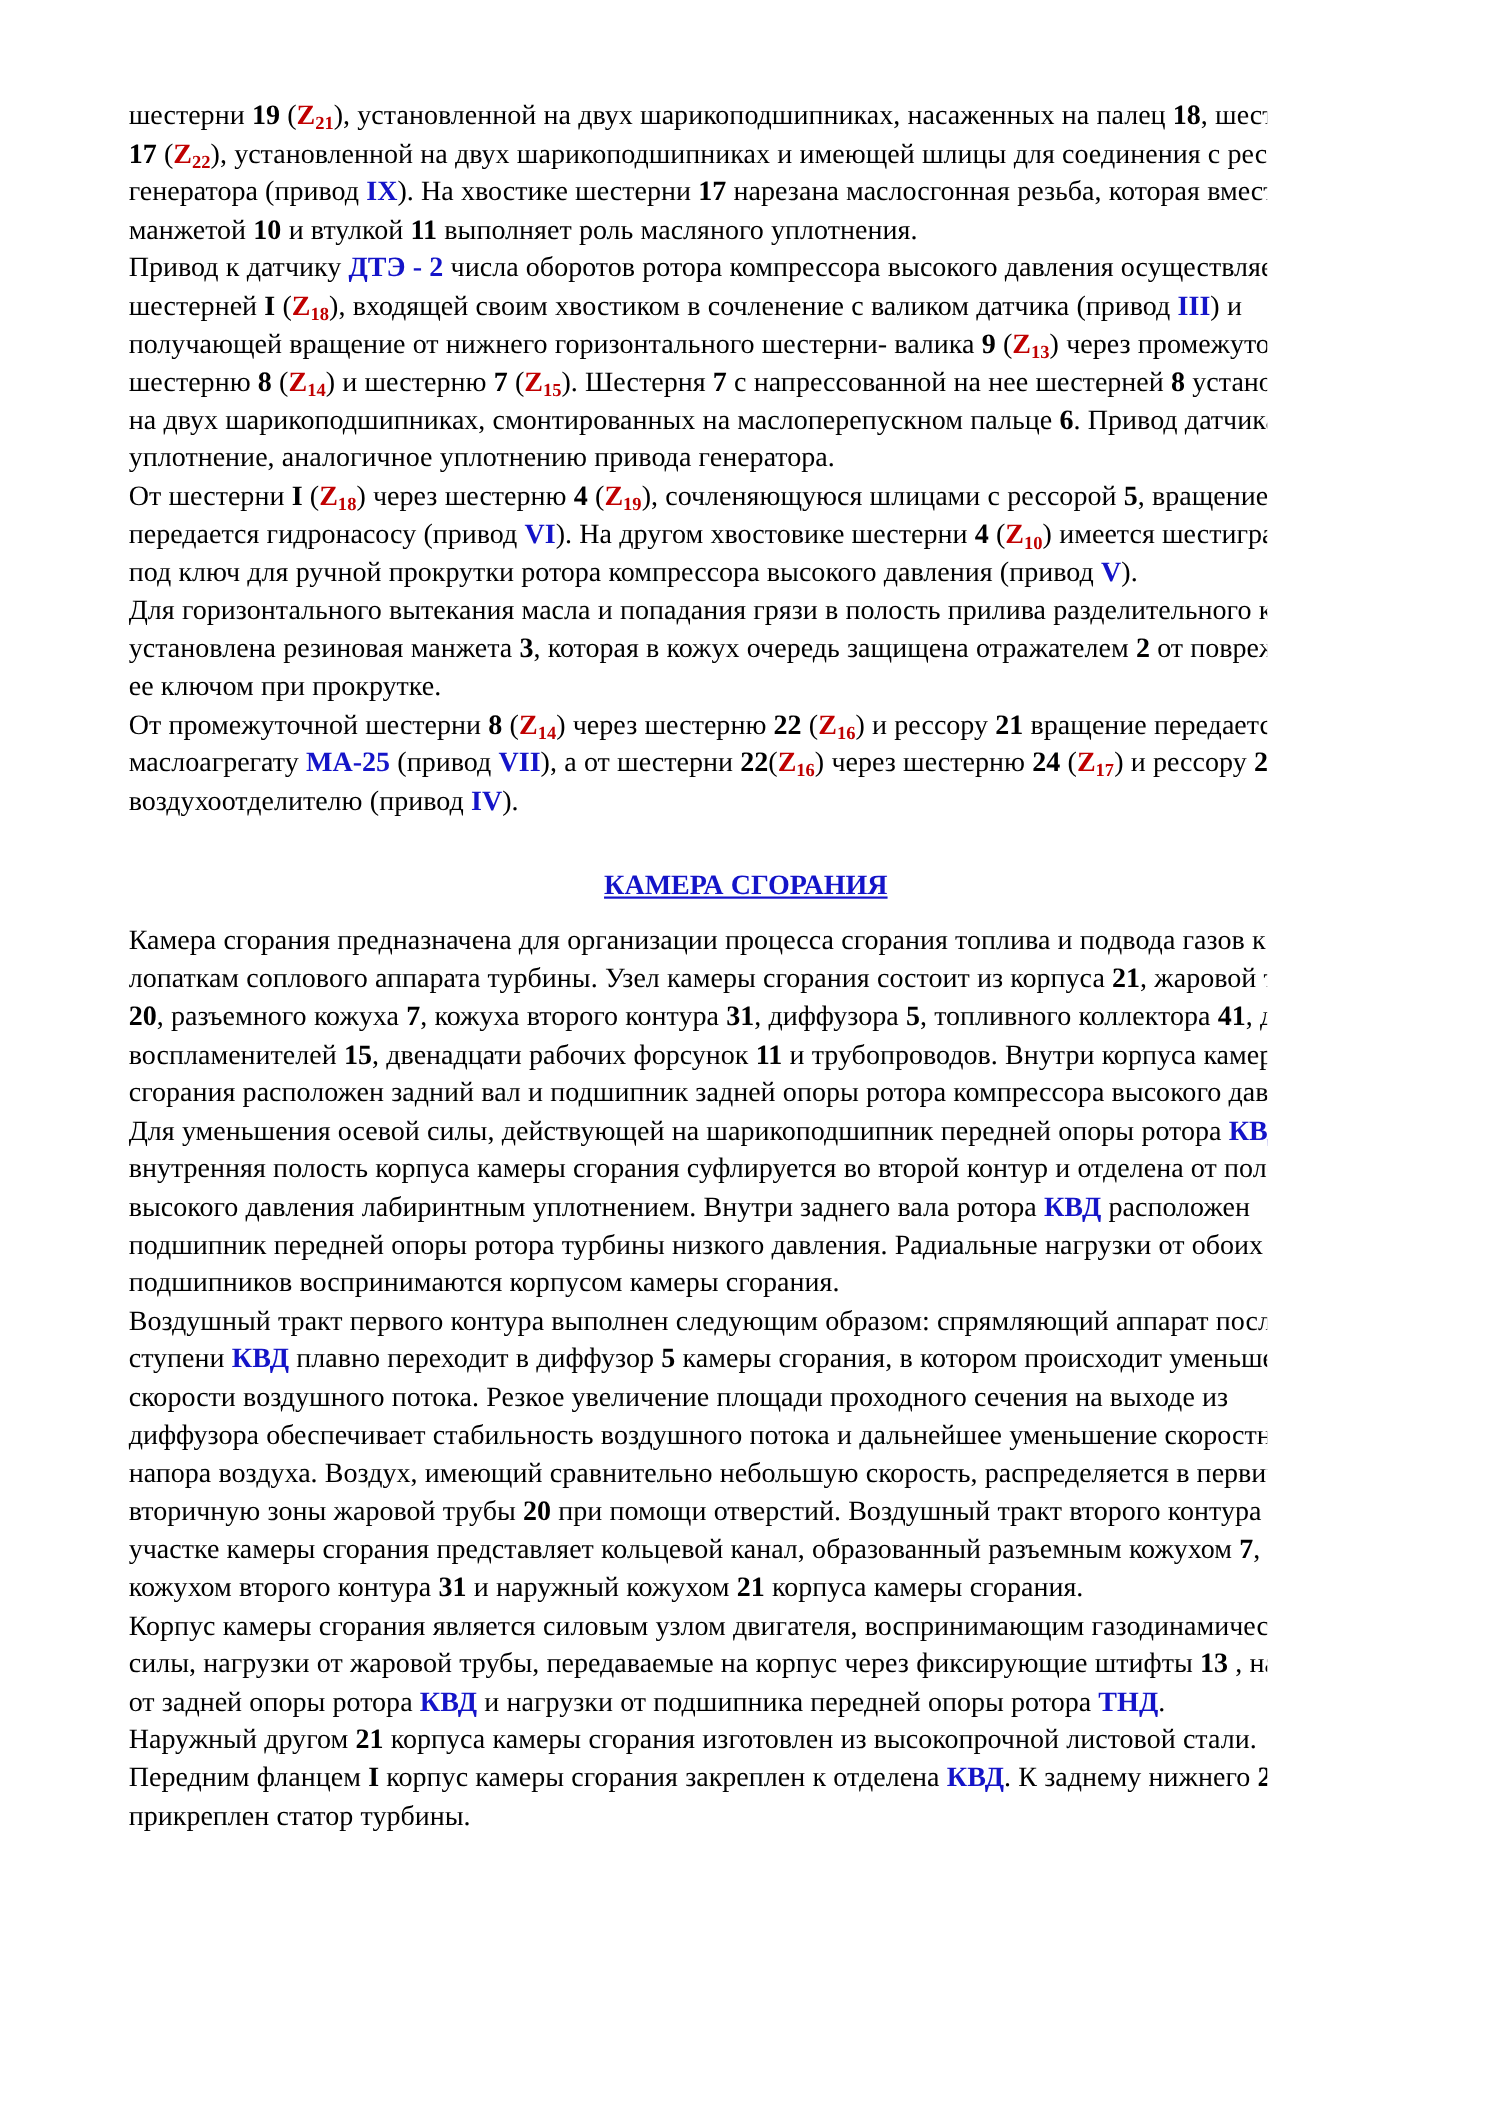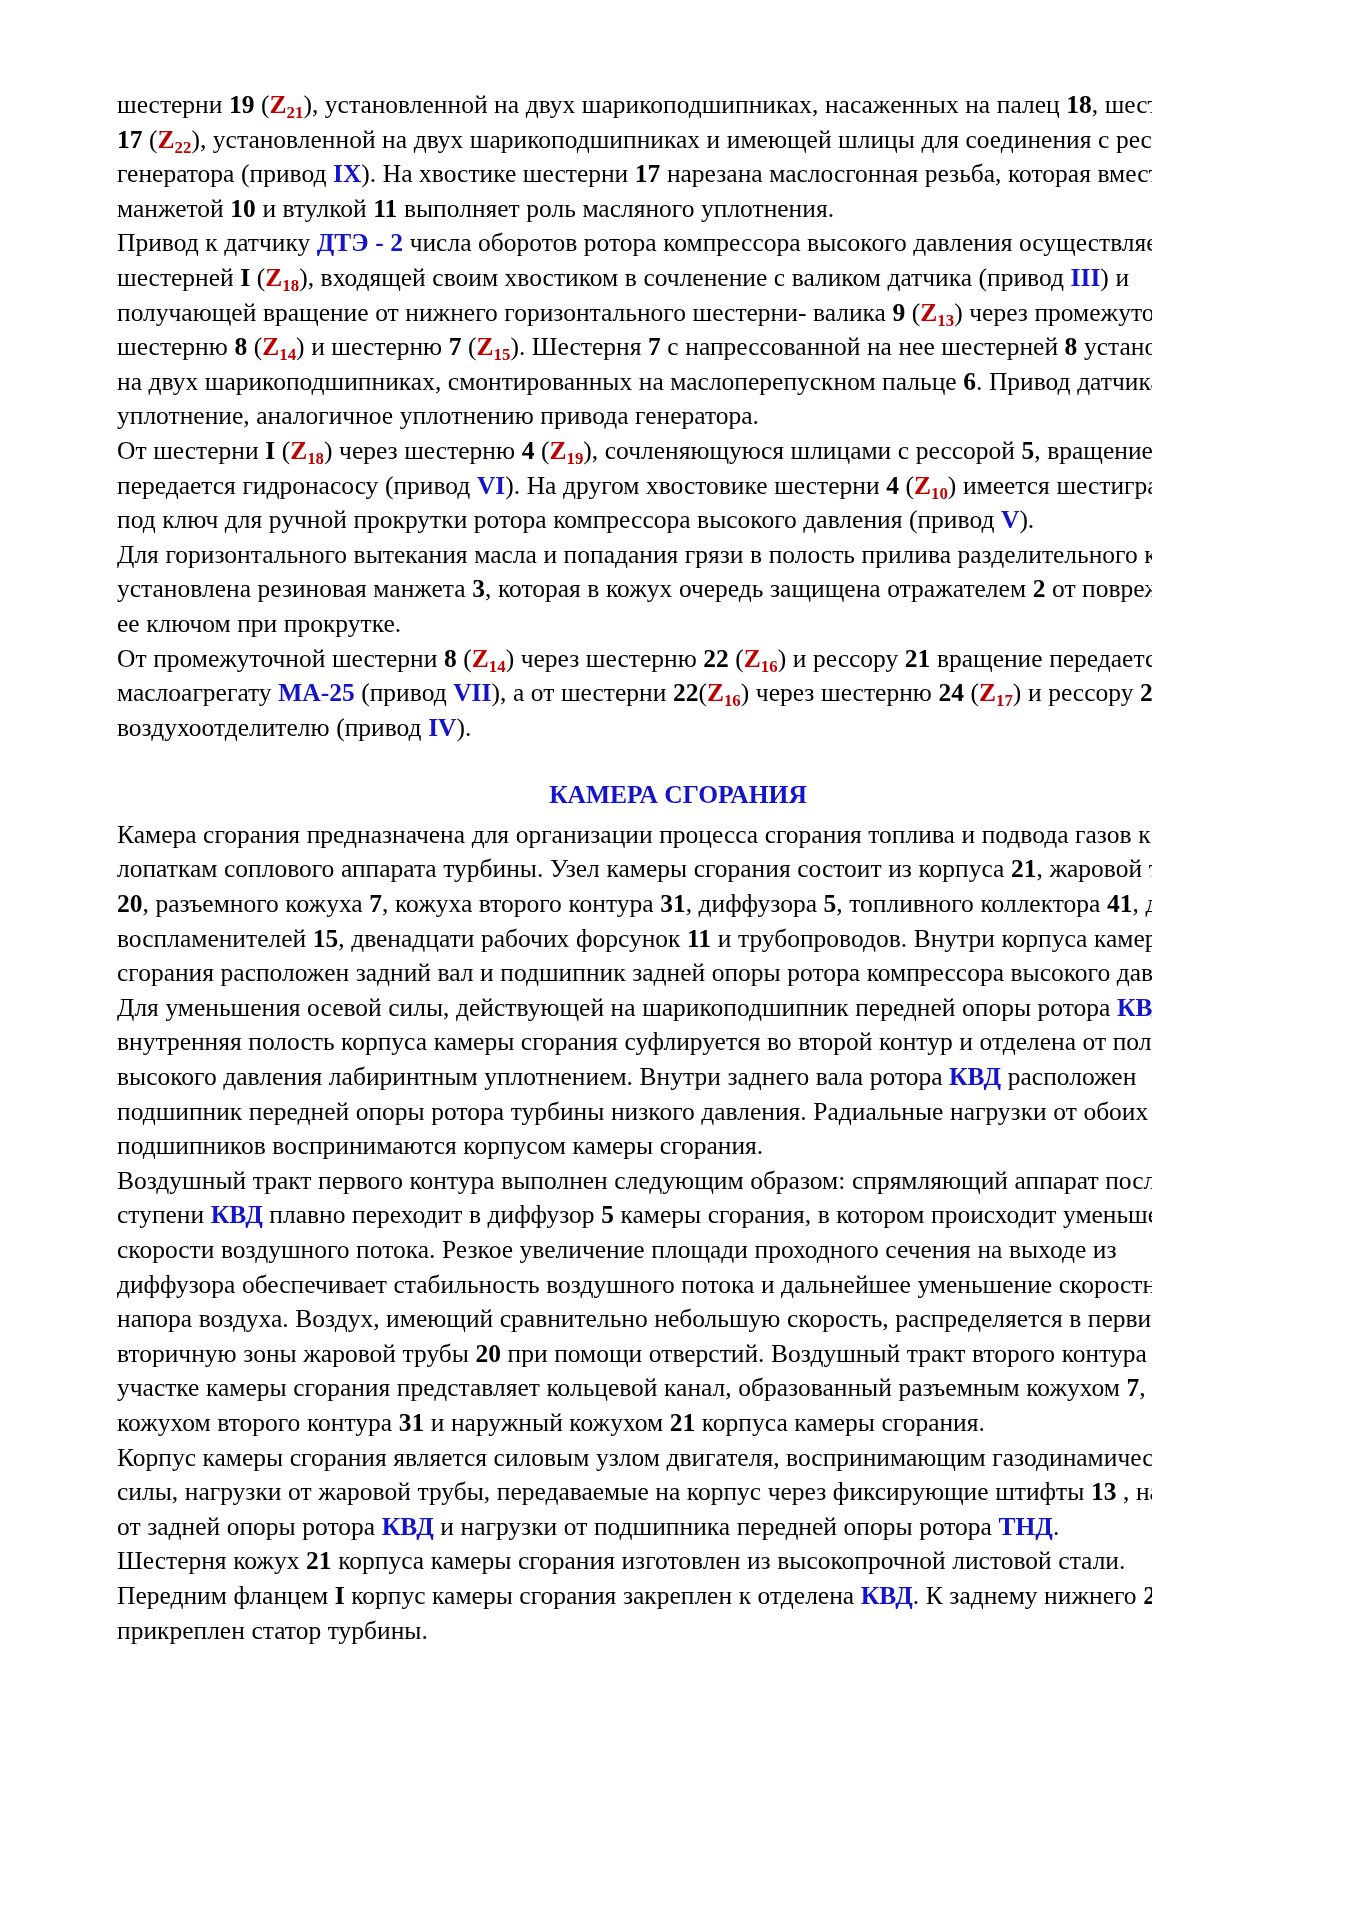--- a/index.html
+++ b/index.html
@@ -44,22 +44,23 @@
     vertical-align: -0.28em;
     font-weight: bold;
     line-height: 0;
   }
   .section-heading {
     font-size: 25.5px;
     line-height: 34.6px;
     font-weight: bold;
     color: #1414C8;
     text-align: center;
+    text-decoration: underline;
     text-underline-offset: 2px;
-    margin: 4px;
+    margin: 14px;
   }
   .spacer-before-heading { height: 29px; }
   .spacer-after-heading  { height: 1px; }
 </style>
 </head>
 <body>
 
 <div class="page">
   <div class="text-column">
 
@@ -78,16 +79,16 @@
     <h2 class="section-heading">КАМЕРА СГОРАНИЯ</h2>
 
     <div class="spacer-after-heading"></div>
 
     <p class="para"><span>Камера сгорания предназначена для организации процесса сгорания топлива и подвода газов к лопаткам соплового аппарата турбины. Узел камеры сгорания состоит из корпуса </span><span class="b">21</span><span>, жаровой трубы </span><span class="b">20</span><span>, разъемного кожуха </span><span class="b">7</span><span>, кожуха второго контура </span><span class="b">31</span><span>, диффузора </span><span class="b">5</span><span>, топливного коллектора </span><span class="b">41</span><span>, двух воспламенителей </span><span class="b">15</span><span>, двенадцати рабочих форсунок  </span><span class="b">11</span><span> и трубопроводов. Внутри корпуса камеры сгорания расположен задний вал и подшипник задней опоры ротора компрессора высокого давления. Для уменьшения осевой силы, действующей на шарикоподшипник передней опоры ротора </span><span class="blue">КВД</span><span>, внутренняя полость корпуса камеры сгорания суфлируется во второй контур и отделена от полости высокого давления лабиринтным уплотнением. Внутри заднего вала ротора </span><span class="blue">КВД</span><span> расположен подшипник передней опоры ротора турбины низкого давления. Радиальные нагрузки от обоих подшипников воспринимаются корпусом камеры сгорания.</span></p>
 
     <p class="para"><span>Воздушный тракт первого контура выполнен следующим образом: спрямляющий аппарат последней ступени </span><span class="blue">КВД</span><span> плавно переходит в диффузор </span><span class="b">5</span><span> камеры сгорания, в котором происходит уменьшение скорости воздушного потока. Резкое увеличение площади проходного сечения на выходе из диффузора обеспечивает стабильность воздушного потока и дальнейшее уменьшение скоростного напора воздуха. Воздух, имеющий сравнительно небольшую скорость, распределяется в первичную и вторичную зоны жаровой трубы </span><span class="b">20</span><span> при помощи отверстий. Воздушный тракт второго контура на участке камеры сгорания представляет кольцевой канал, образованный разъемным кожухом </span><span class="b">7</span><span>, кожухом второго контура </span><span class="b">31</span><span> и наружный кожухом </span><span class="b">21</span><span> корпуса камеры сгорания.</span></p>
 
     <p class="para"><span>Корпус камеры сгорания  является силовым узлом двигателя, воспринимающим газодинамические силы, нагрузки от жаровой трубы, передаваемые на корпус через фиксирующие штифты </span><span class="b">13</span><span> , нагрузки от задней опоры ротора </span><span class="blue">КВД</span><span> и нагрузки от подшипника передней опоры ротора </span><span class="blue">ТНД</span><span>.</span></p>
 
-    <p class="para"><span>Шестерня кожух </span><span class="b">21</span><span> корпуса камеры сгорания изготовлен из высокопрочной листовой стали. Передним фланцем </span><span class="b">I</span><span> корпус камеры сгорания закреплен к отделена </span><span class="blue">КВД</span><span>. К заднему нижнего </span><span class="b">22</span><span> прикреплен статор турбины.</span></p>
+    <p class="para"><span>Наружный другом </span><span class="b">21</span><span> корпуса камеры сгорания изготовлен из высокопрочной листовой стали. Передним фланцем </span><span class="b">I</span><span> корпус камеры сгорания закреплен к отделена </span><span class="blue">КВД</span><span>. К заднему нижнего </span><span class="b">22</span><span> прикреплен статор турбины.</span></p>
 
   </div>
 </div>
 
 </body></html>

